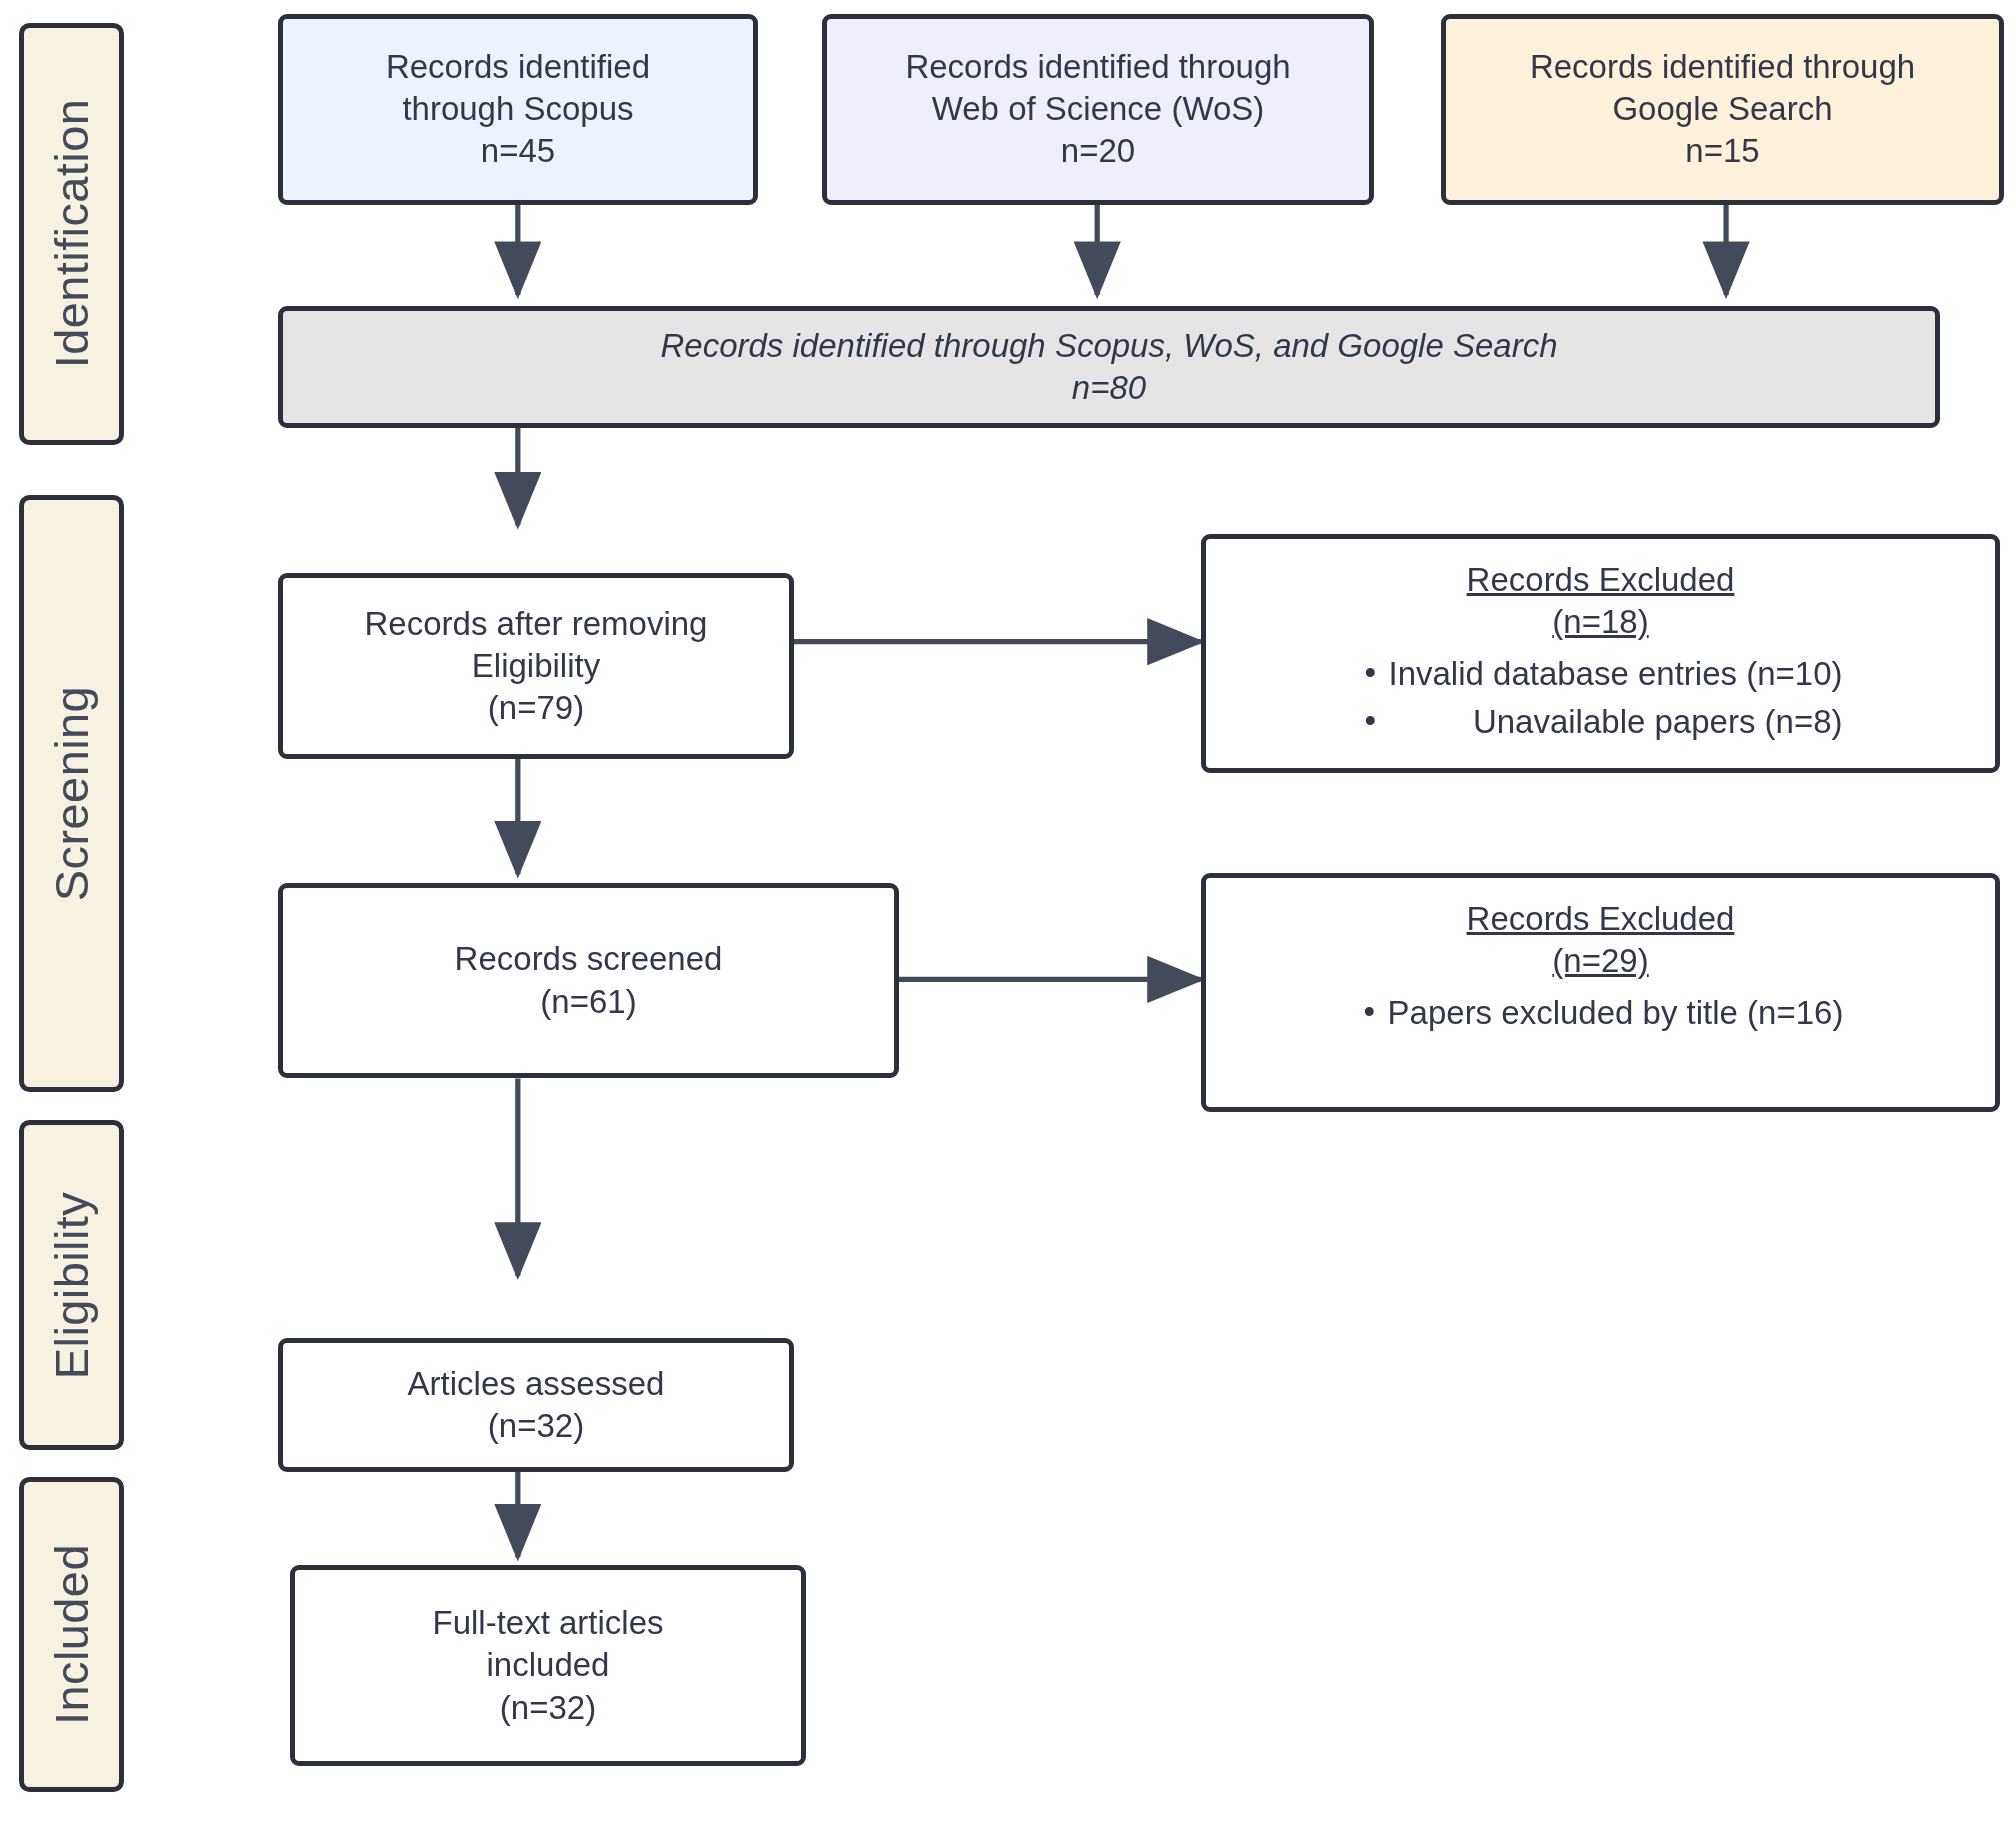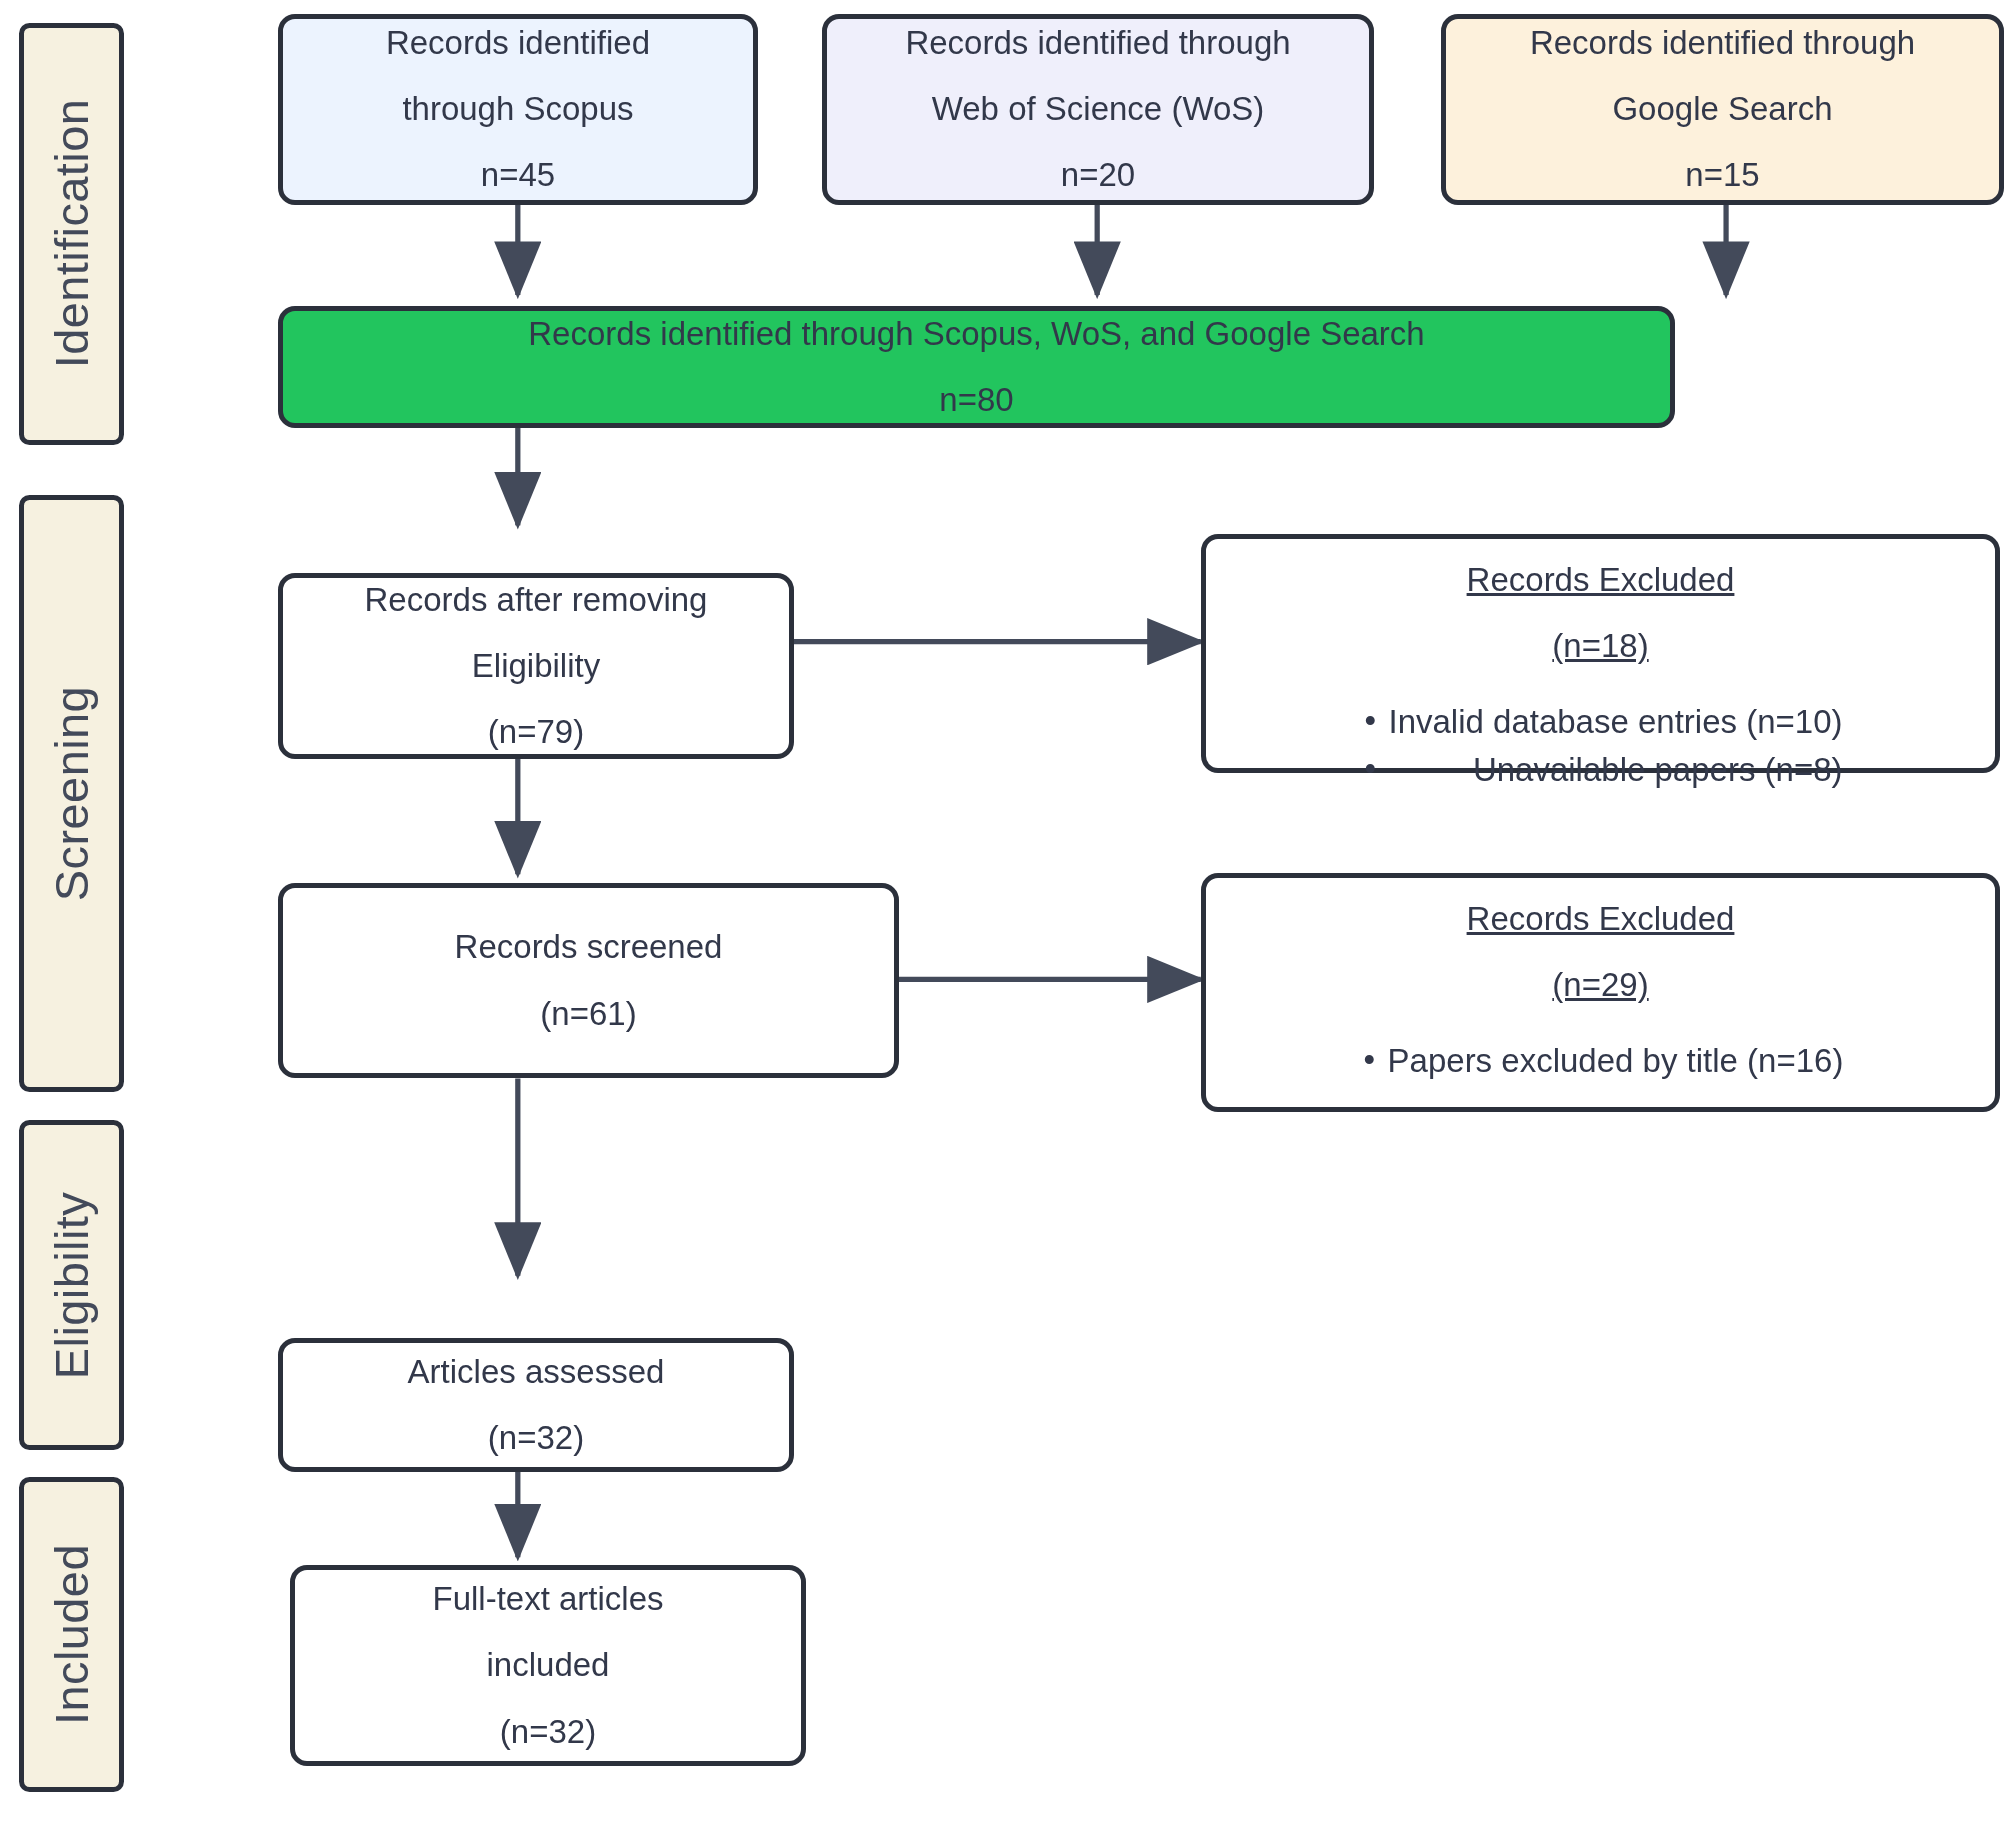--- a/index.html
+++ b/index.html
@@ -14,32 +14,31 @@
     background: #ffffff;
     font-family: "Liberation Sans", sans-serif;
     overflow: hidden;
   }
 
   
   .node {
     position: absolute;
     box-sizing: border-box;
     border: 5.3px solid #2b303b;
-    border-radius: 17px;
+    border-radius: 9px;
     background: #ffffff;
     display: flex;
     flex-direction: column;
     align-items: center;
     justify-content: center;
     color: #32384a;
     font-size: 33px;
     line-height: 1.28;
     text-align: center;
     padding: 4.5px 10.5px;
-    gap: 24px;
   }
   .node .ln { display: block; white-space: nowrap; }
 
   
   .phase {
     position: absolute;
     box-sizing: border-box;
     border: 5.3px solid #2b303b;
     border-radius: 10.5px;
     background: #f6f1e0;
@@ -145,21 +144,21 @@
     <span class="ln">Web of Science (WoS)</span>
     <span class="ln">n=20</span>
   </div>
 
   <div class="node" style="left:1441px; top:13.5px; width:563px; height:191px; background:#fdf1dc;">
     <span class="ln">Records identified through</span>
     <span class="ln">Google Search</span>
     <span class="ln">n=15</span>
   </div>
 
-  <div class="node" style="left:278px; top:306px; width:1397px; height:122px; background:#22c55e;">
+  <div class="node" style="left:278px; top:306px; width:1662px; height:122px; background:#e5e5e5;font-style:italic;">
     <span class="ln">Records identified through Scopus, WoS, and Google Search</span>
     <span class="ln">n=80</span>
   </div>
 
   <div class="node" style="left:278px; top:534px; width:516px; height:186px;margin-top:39px;">
     <span class="ln">Records after removing</span>
     <span class="ln">Eligibility</span>
     <span class="ln">(n=79)</span>
   </div>
 

